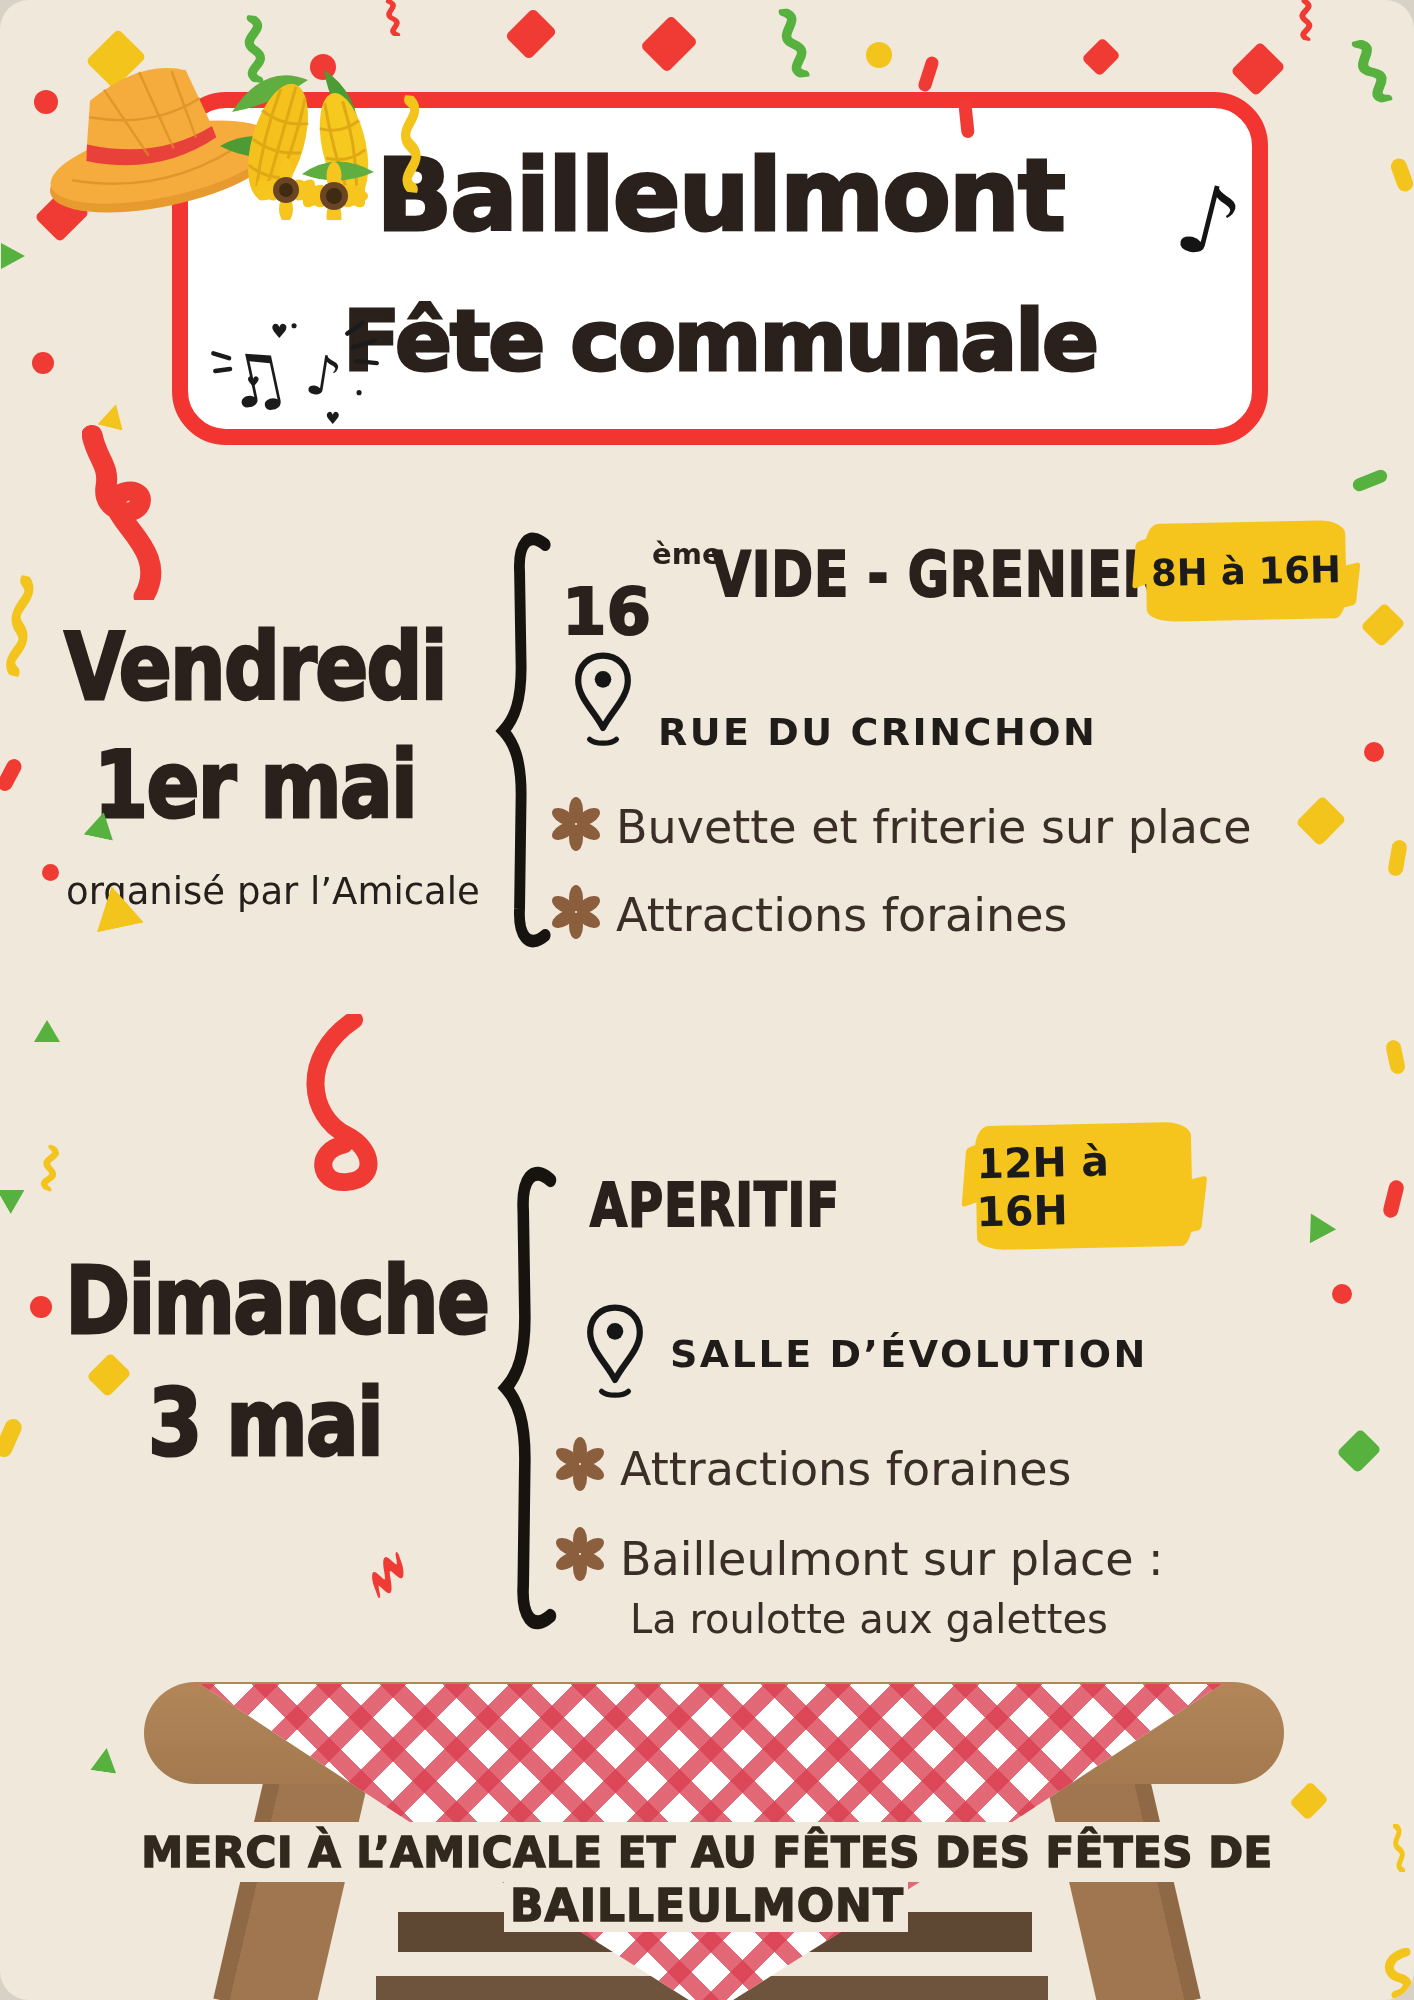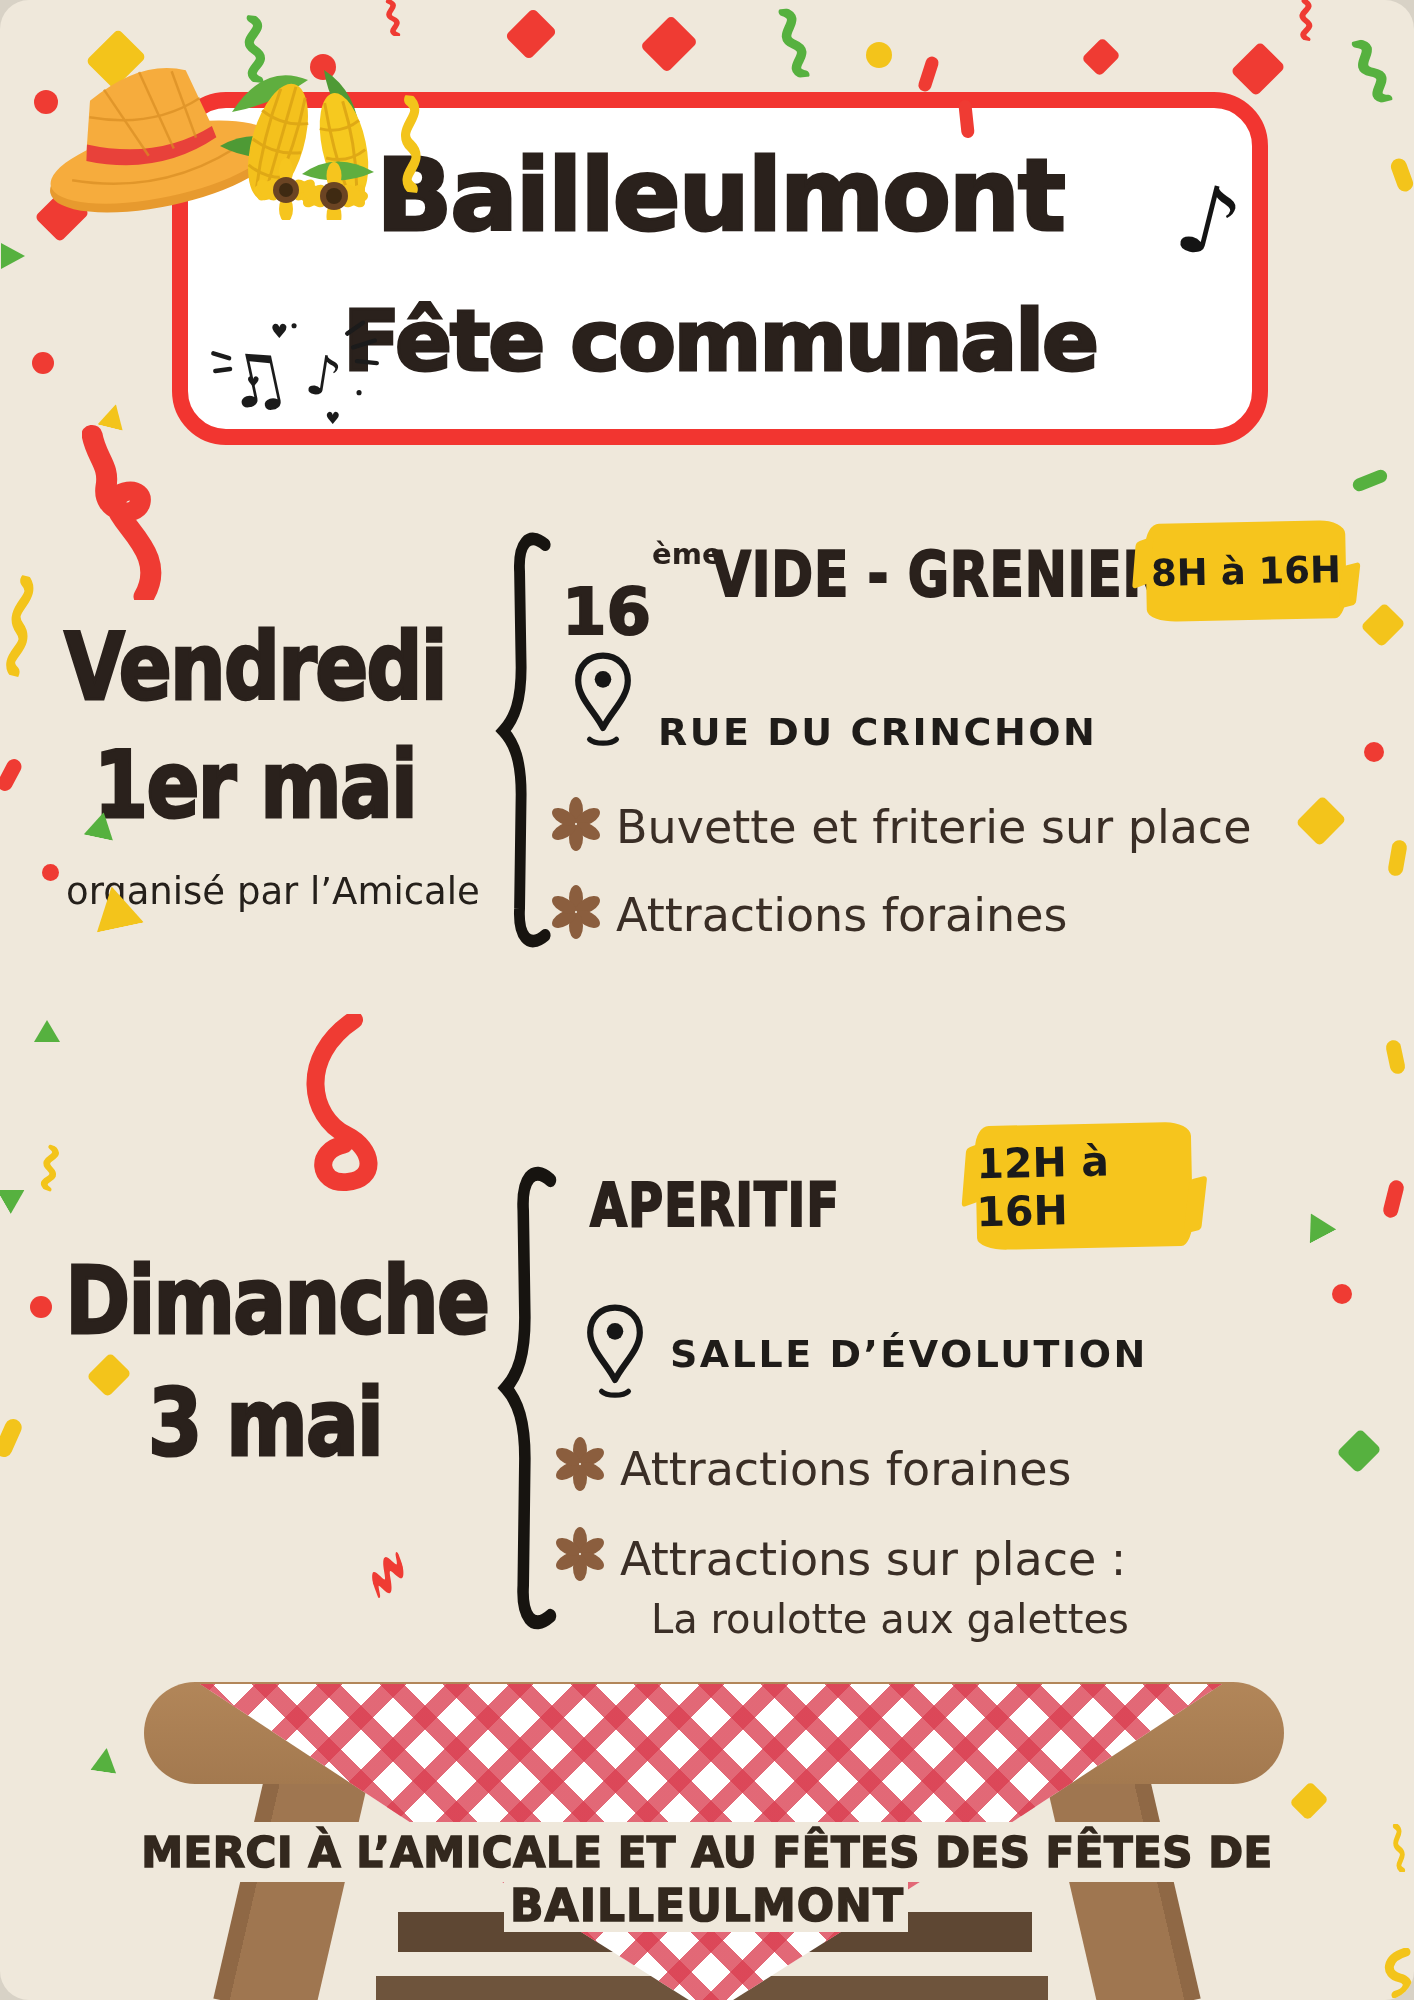--- a/index.html
+++ b/index.html
@@ -77,21 +77,21 @@
   .badge::before{
     content:"";position:absolute;left:-12px;top:16%;width:18px;height:46%;
     background:inherit;transform:skewY(-24deg) rotate(6deg);border-radius:4px;
   }
   .badge::after{
     content:"";position:absolute;right:-12px;bottom:12%;width:18px;height:42%;
     background:inherit;transform:skewY(-20deg) rotate(8deg);border-radius:4px;
   }
   .loc-label{font-size:38px;font-weight:bold;letter-spacing:2.5px;color:#1f1c19;white-space:nowrap;}
   .bullet-text{font-size:46px;font-weight:500;color:var(--body-ink);white-space:nowrap;}
-  .note-text{font-size:40px;font-weight:500;color:var(--body-ink);white-space:nowrap;margin-left:21px;}
+  .note-text{font-size:40px;font-weight:500;color:var(--body-ink);white-space:nowrap;}
 
   
   .leg{width:102px;height:240px;z-index:2;}
   .leg-left{left:266px;top:1776px;background:linear-gradient(90deg,var(--wood-leg-dark) 0 16%,var(--wood-leg) 16%);transform:rotate(13deg);transform-origin:50% 0;}
   .leg-right{left:1046px;top:1776px;background:linear-gradient(270deg,var(--wood-leg-dark) 0 16%,var(--wood-leg) 16%);transform:rotate(-13deg);transform-origin:50% 0;}
   .apron{left:398px;top:1912px;width:634px;height:40px;background:var(--apron);z-index:2;}
   .low-bar{left:376px;top:1976px;width:672px;height:26px;background:var(--bar);z-index:2;}
   .tabletop{
     left:144px;top:1682px;width:1140px;height:102px;border-radius:51px;z-index:2;
     background:linear-gradient(#B28659,#A3794F);
@@ -369,21 +369,21 @@
     <svg class="abs" style="left:552px;top:1526px;width:56px;height:56px;" viewBox="0 0 60 60">
       <g fill="#8B5E3E" transform="translate(30,30)">
         <ellipse cx="0" cy="-15" rx="7.5" ry="14"></ellipse>
           <ellipse cx="0" cy="-15" rx="7.5" ry="14" transform="rotate(60)"></ellipse>
         <ellipse cx="0" cy="-15" rx="7.5" ry="14" transform="rotate(120)"></ellipse>
           <ellipse cx="0" cy="-15" rx="7.5" ry="14" transform="rotate(180)"></ellipse>
         <ellipse cx="0" cy="-15" rx="7.5" ry="14" transform="rotate(240)"></ellipse>
           <ellipse cx="0" cy="-15" rx="7.5" ry="14" transform="rotate(300)"></ellipse>
       </g>
     </svg>
-    <div class="abs bullet-text" style="left:620px;top:1532px;">Attractions sur place :</div>
+    <div class="abs bullet-text" style="left:620px;top:1532px;">Bailleulmont sur place :</div>
 
     <div class="abs note-text" style="left:630px;top:1596px;">La roulotte aux galettes</div>
   </section>
 
   <section>
     <div class="abs leg leg-left"></div>
     <div class="abs leg leg-right"></div>
     <div class="abs apron"></div>
     <div class="abs low-bar"></div>
     <div class="abs tabletop"></div>

